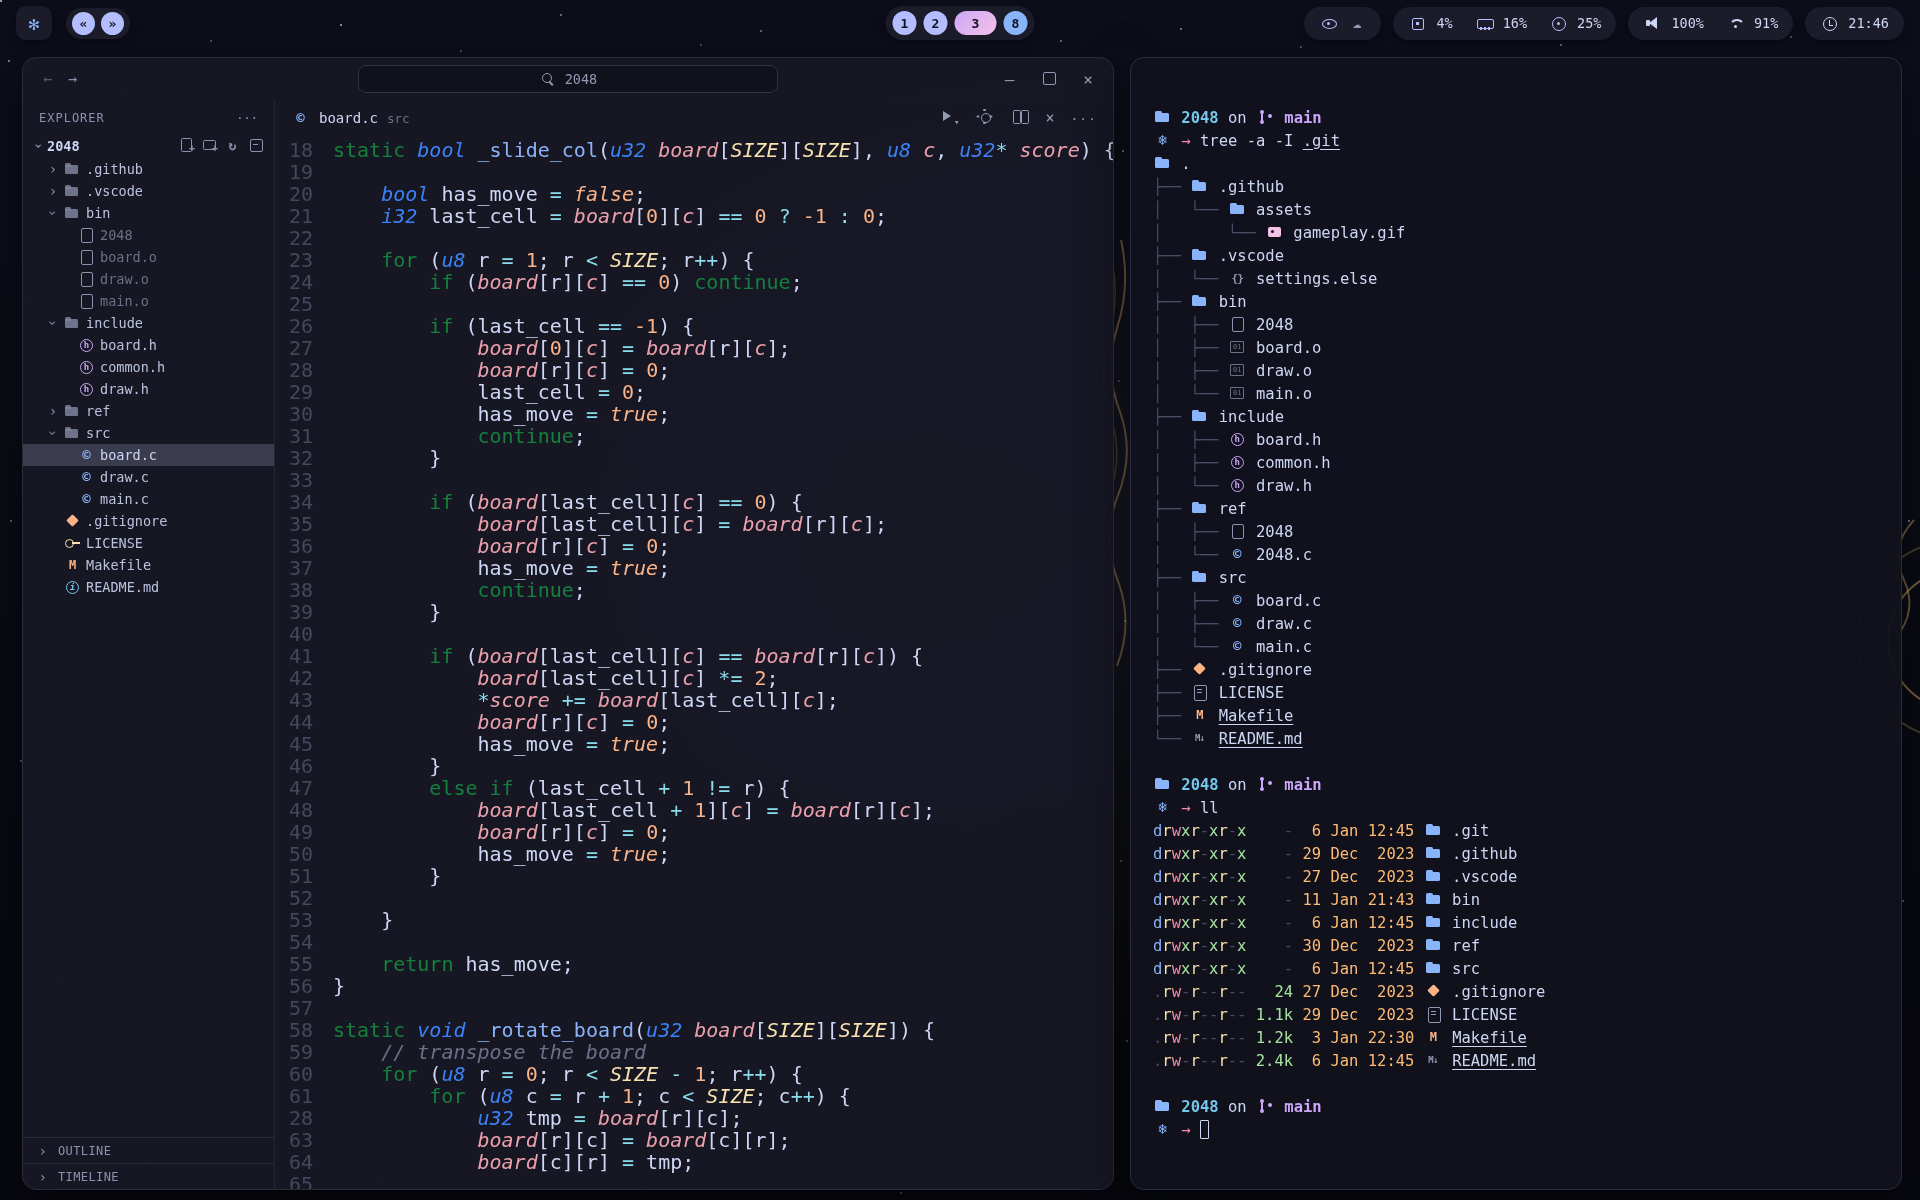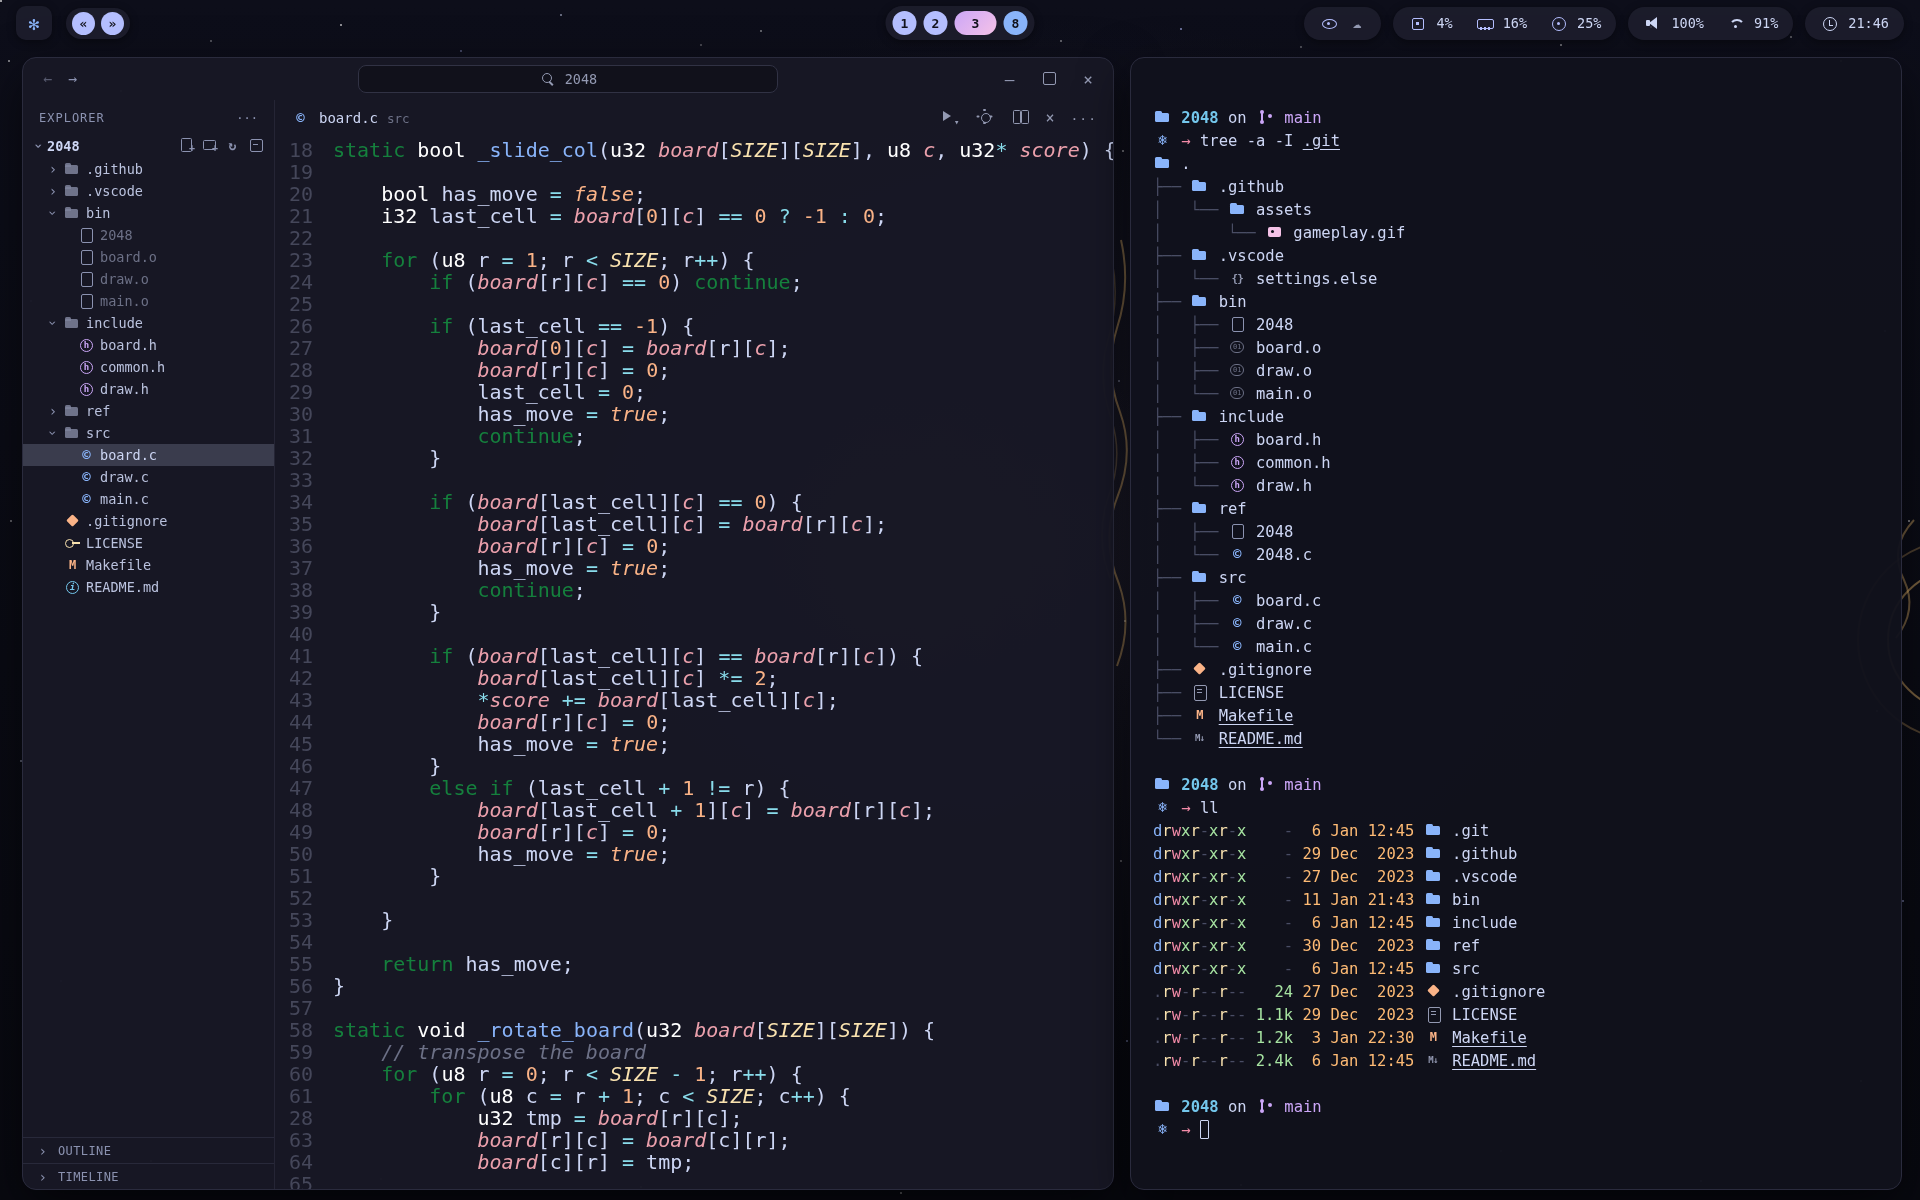--- a/index.html
+++ b/index.html
@@ -81,21 +81,21 @@
   .ic-license::after{content:"";position:absolute;left:7px;top:6px;width:5px;height:1.2px;background:#9399b2;box-shadow:0 3px 0 #9399b2}
   .ic-branch::before{content:"";position:absolute;left:5px;top:3px;width:1.8px;height:12px;background:#cba6f7;border-radius:1px}
   .ic-branch::after{content:"";position:absolute;left:4px;top:2px;width:4px;height:4px;border-radius:50%;background:#cba6f7;box-shadow:0 10px 0 #cba6f7,8px 4px 0 #cba6f7}
   .ic-c .g{color:#89b4fa;font-size:14px;font-weight:600}
   .ic-h .g{width:13px;height:13px;border:1.3px solid #cba6f7;border-radius:50%;font-size:9px;font-weight:700;color:#cba6f7}
   .ic-info .g{width:13px;height:13px;border:1.3px solid #74c7ec;border-radius:50%;font-size:9px;font-weight:700;color:#74c7ec;font-style:italic}
   .ic-json .g{color:#9399b2;font-size:11px;font-weight:700;letter-spacing:-1px}
   .ic-make .g{color:#fab387;font-size:12px;font-weight:700}
   .ic-md .g{color:#9399b2;font-size:9px;font-weight:700;letter-spacing:-.5px}
   .ic-snow .g{color:#89b4fa;font-size:15px}
-  .ic-binary .g{color:#6c7086;font-size:7px;border:1px solid #6c7086;border-radius:6px;padding:0 1.5px;line-height:1.5}
+  .ic-binary .g{color:#6c7086;font-size:7px;border:1px solid #6c7086;border-radius:1px;padding:0 1.5px;line-height:1.5}
   .ic-eye::before{content:"";position:absolute;left:3px;top:5px;width:13px;height:8px;border:1.5px solid #b4befe;border-radius:50%}
   .ic-eye::after{content:"";position:absolute;left:8px;top:8px;width:3px;height:3px;background:#b4befe;border-radius:50%}
   .ic-cloud{color:#9399b2;font-size:15px}
   .ic-cpu::before{content:"";position:absolute;left:4px;top:4px;width:10px;height:10px;border:1.5px solid #b4befe;border-radius:2px}
   .ic-cpu::after{content:"";position:absolute;left:8px;top:8px;width:3px;height:3px;background:#b4befe}
   .ic-ram::before{content:"";position:absolute;left:2px;top:5px;width:15px;height:8px;border:1.5px solid #b4befe;border-radius:2px}
   .ic-ram::after{content:"";position:absolute;left:5px;top:13px;width:2px;height:3px;background:#b4befe;box-shadow:4px 0 0 #b4befe,8px 0 0 #b4befe}
   .ic-disk::before{content:"";position:absolute;left:3px;top:3px;width:12px;height:12px;border:1.5px solid #b4befe;border-radius:50%}
   .ic-disk::after{content:"";position:absolute;left:8px;top:8px;width:3px;height:3px;background:#b4befe;border-radius:50%}
   .ic-vol::before{content:"";position:absolute;left:3px;top:6px;width:4px;height:6px;background:#cdd6f4;border-radius:1px}
@@ -156,34 +156,34 @@
   .tab-file{color:#cdd6f4;font-size:14px}
   .tab-hint{color:#6c7086;font-size:12.5px}
   .tab-actions{margin-left:auto;display:flex;align-items:center;gap:16px;color:#9399b2}
   .tab-close{font-size:15px;color:#9399b2}
   .tab-more{font-size:13px;color:#9399b2;letter-spacing:1px}
   .code-wrap{flex:1;display:flex;overflow:hidden;padding-top:3px;font-size:20px;line-height:22px}
   .gutter{width:58px;flex:none;text-align:right;padding-right:20px;color:#45475a}
   .lnum{height:22px}
   .code{flex:1;overflow:hidden}
   .cline{height:22px;white-space:pre}
-  .s-k{color:#15803d}.s-t{color:#ffffff;}.s-f{color:#89b4fa}
+  .s-k{color:#15803d}.s-t{color:#3b82f6;font-style:italic}.s-f{color:#89b4fa}
   .s-p{color:#eba0ac;font-style:italic}.s-m{color:#f9e2af;font-style:italic}
   .s-o{color:#89dceb}.s-n{color:#fab387}.s-b{color:#fab387;font-style:italic}
   .s-c{color:#6c7086;font-style:italic}.s-d{color:#cdd6f4}
   
   .term-win{position:absolute;left:1130px;top:57px;width:772px;height:1133px;z-index:2;
     background:rgba(17,18,28,.96);border:1px solid #2a2b3d;border-radius:14px;
     box-shadow:0 18px 50px rgba(0,0,0,.55);overflow:hidden;
     padding:48px 24px 20px 22px;font-size:15.5px}
   .tline{display:flex;align-items:center;height:23px;white-space:pre}
   .tline .ic{width:19px;height:18px;margin-top:-1px}
   .s-tg{color:#494d64}.s-td{color:#cdd6f4}
   .s-tu{color:#cdd6f4;text-decoration:underline;text-underline-offset:3px}
-  .s-dir{color:#74c7ec;font-weight:bold}.s-br{color:#cba6f7;font-weight:normal}
+  .s-dir{color:#74c7ec;font-weight:bold}.s-br{color:#cba6f7;font-weight:bold}
   .s-ar{color:#f38ba8}.s-sz{color:#a6e3a1}.s-szd{color:#494d64}.s-date{color:#fdba74}
   .pc-d{color:#89b4fa}.pc-r{color:#f9e2af}.pc-w{color:#f38ba8}.pc-x{color:#a6e3a1}.pc-n{color:#494d64}
   .cursor{display:inline-block;width:9px;height:19px;border:1.5px solid #cdd6f4;border-radius:1px}
 </style>
 </head>
 <body>
 
 <div class="wallpaper">
   <div class="stars"></div>
   <svg class="deco" width="1920" height="1200" viewBox="0 0 1920 1200">

